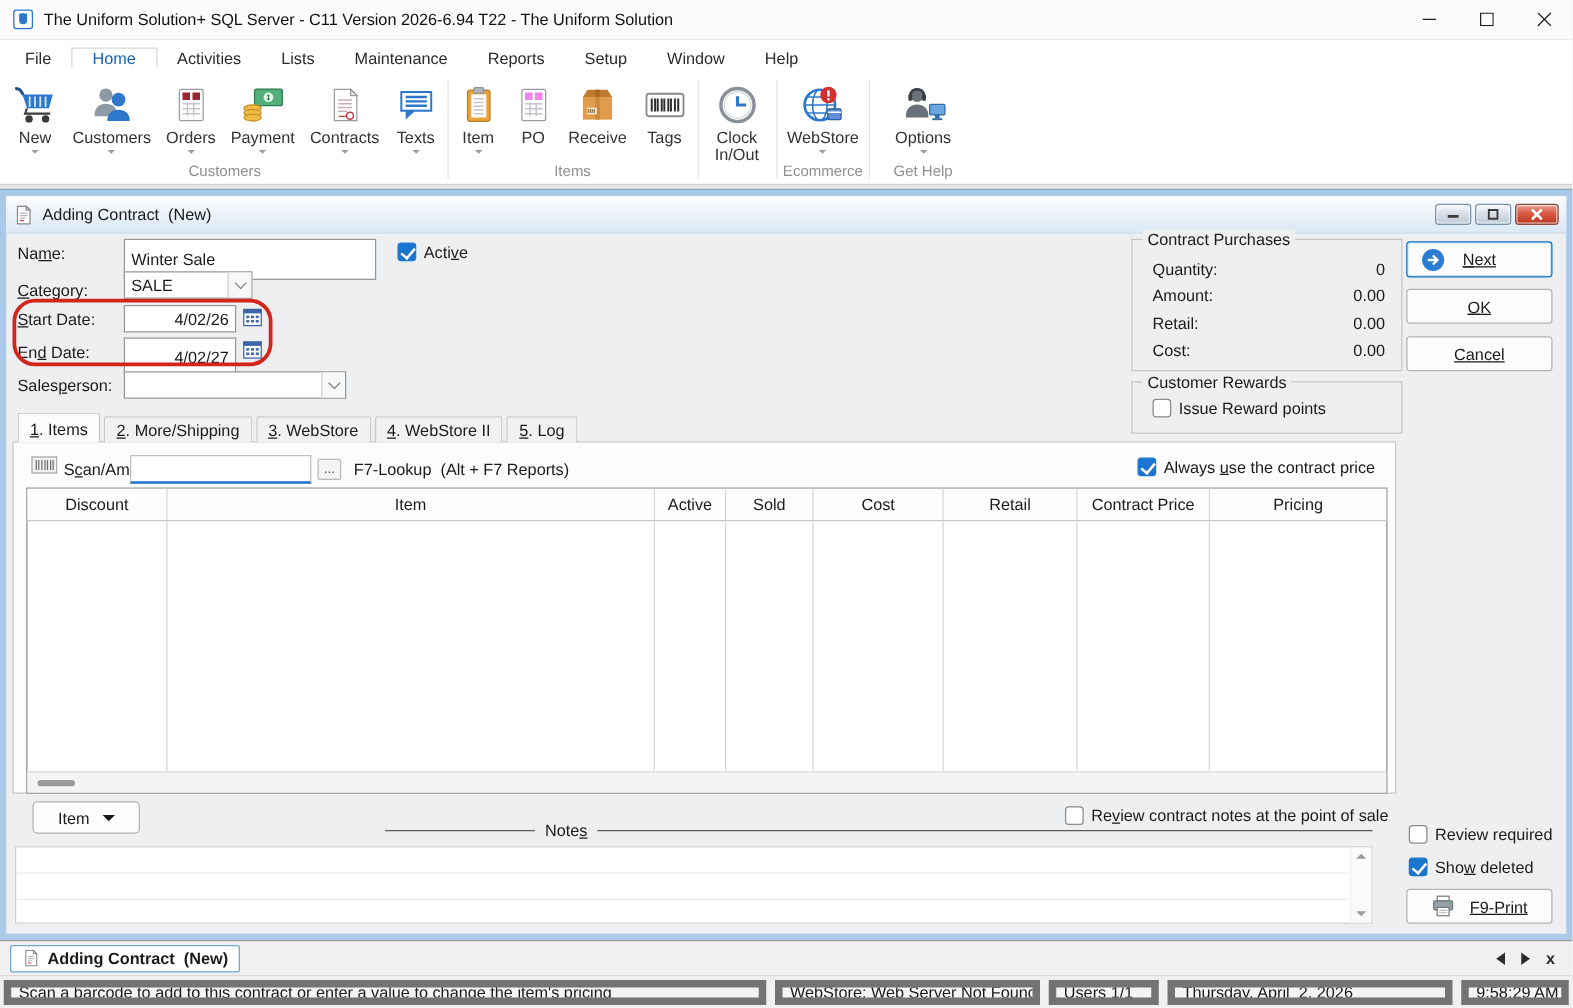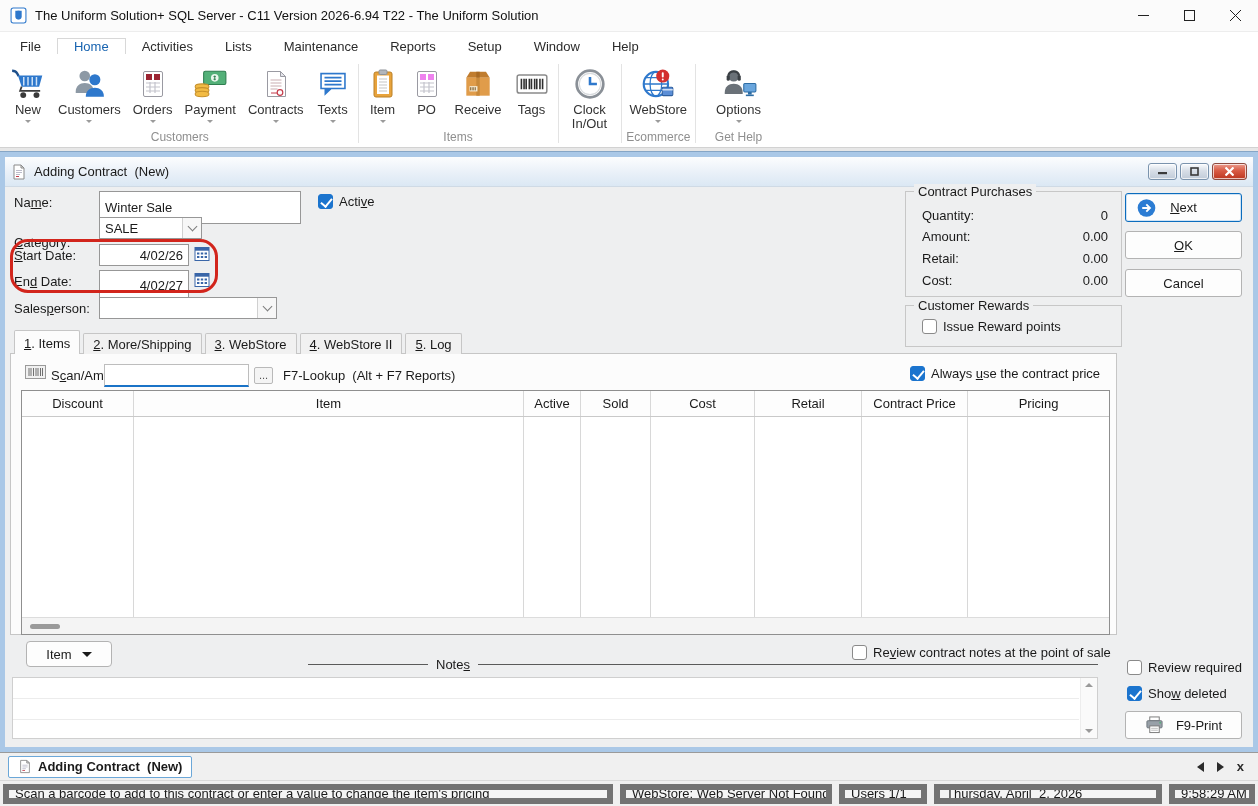--- a/index.html
+++ b/index.html
@@ -45,21 +45,21 @@
   .combo .dd { width:19px; align-self:stretch; border-left:1px solid #d0d0d0; background:#f7f7f7; display:flex; align-items:center; justify-content:center; }
   .chev { width:7px; height:7px; border-right:1.6px solid #7d7d7d; border-bottom:1.6px solid #7d7d7d; transform:rotate(45deg); margin-top:-4px; }
   .cb { width:15px; height:15px; border:1px solid #8a8a8a; border-radius:3px; background:#fff; display:inline-block; position:relative; flex:none; }
   .cb.checked { background:#1b74ce; border-color:#1b74ce; }
   .cb.checked::after { content:""; position:absolute; left:4px; top:1px; width:5px; height:9px; border:solid #fff; border-width:0 2px 2px 0; transform:rotate(40deg); }
   .cb-row { position:absolute; display:flex; align-items:center; gap:6px; }
   .annotation { position:absolute; left:5px; top:52px; width:208px; height:54px; border:3px solid #d2251c; border-radius:18px; pointer-events:none; z-index:5; }
   .fieldset { position:absolute; border:1px solid #c7c7c7; }
   .fieldset .legend { position:absolute; top:-8px; left:8px; background:#eeeff0; padding:0 4px; }
   .fs-row { position:absolute; left:16px; right:13px; display:flex; justify-content:space-between; }
-  .btn { position:absolute; background:#fdfdfd; border:1px solid #b3b3b3; border-radius:3px; display:flex; align-items:center; justify-content:center; font-size:13px; color:#1a1a1a; }
+  .btn { position:absolute; background:#fdfdfd; border:1px solid #b3b3b3; border-radius:3px; display:flex; align-items:center; justify-content:center; font-size:13px; color:#1a1a1a;text-decoration:underline; }
   .btn.next { border:1px solid #0b6cbd; box-shadow:0 0 0 1px #cfe3f5 inset; }
   .btn .side-icon { position:absolute; left:11px; top:50%; transform:translateY(-50%); display:flex; }
 
   
   .tabs { position:absolute; left:9px; top:143px; display:flex; align-items:flex-end; z-index:2; }
   .tab { border:1px solid #c6c6c6; border-bottom:none; background:#f1f1f1; padding:3px 9px 4px; margin-right:3px; border-radius:2px 2px 0 0; height:21px; }
   .tab.active { background:#fcfcfc; height:24px; padding-top:5px; }
   .tab-panel { position:absolute; left:5px; top:166px; width:1107px; height:282px; background:#fcfcfc; border:1px solid #c6c6c6; }
 
   
@@ -382,21 +382,21 @@
 
     <div class="dlg-body">
 
       <span class="lbl-abs" style="left:9px; top:8px;">Na<u>m</u>e:</span>
       <input class="txt" style="left: 94px; top: 4px; width: 202px; height: 33px;" value="Winter Sale">
       <div class="cb-row" style="left:313px; top:7px;">
         <span class="cb checked"></span>
         <span>Acti<u>v</u>e</span>
       </div>
 
-      <span class="lbl-abs" style="left:9px; top:48px;"><u>C</u>ategory:</span>
+      <span class="lbl-abs" style="left:9px; top:38px;"><u>C</u>ategory:</span>
       <div class="combo" style="left:94px; top:30px; width:103px; height:22px;">
         <span class="val">SALE</span>
         <span class="dd">
             <span class="chev"></span>
           </span>
       </div>
 
       <span class="lbl-abs" style="left:9px; top:61px;"><u>S</u>tart Date:</span>
       <input class="txt" style="left: 94px; top: 57px; width: 90px; height: 22px; text-align: right;" value="4/02/26">
       <span style="position:absolute; left:189px; top:59px; display:flex;">

